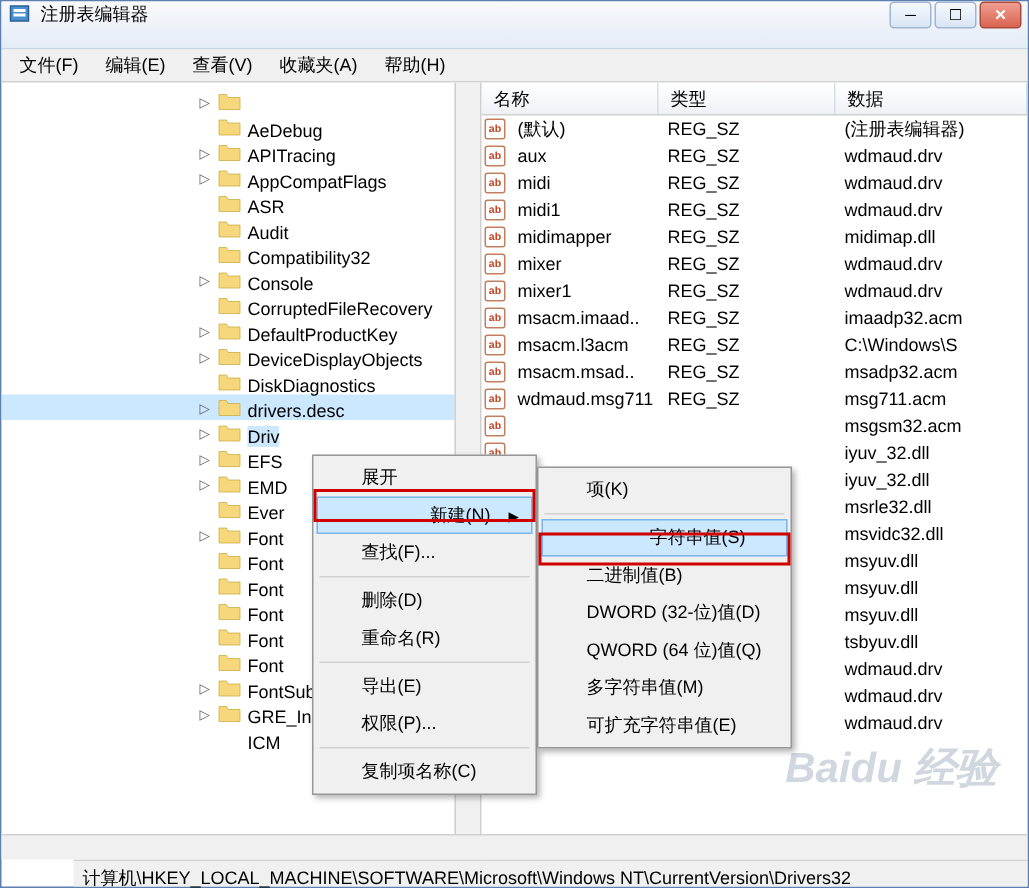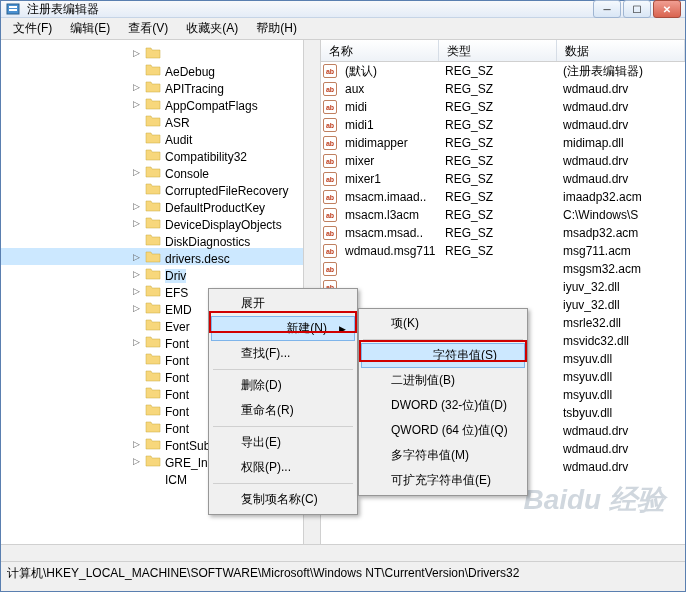--- a/index.html
+++ b/index.html
@@ -1,18 +1,18 @@
 <!DOCTYPE html>
 <html><head>
 <meta charset="utf-8">
 <style>
 * { margin: 0; padding: 0; box-sizing: border-box; font-family: "Microsoft YaHei", "Segoe UI", Tahoma, sans-serif; font-size: 12px; }
 body { background: #fff; }
 .window { width: 686px; height: 592px; border: 1px solid #5a7fb0; background: #fff; display: flex; flex-direction: column; position: relative; }
-.titlebar { height: 17px; background: linear-gradient(to bottom, #f8f9fb, #e4ecf7); display: flex; align-items: center; padding: 0 4px; border-bottom: 1px solid #c6d4e6; }
+.titlebar { height: 32px; background: linear-gradient(to bottom, #f8f9fb, #e4ecf7); display: flex; padding: 0 4px; border-bottom: 1px solid #c6d4e6; }
 .titlebar-icon { width: 16px; height: 16px; margin-right: 6px; display: inline-flex; align-items: center; justify-content: center; }
 .titlebar-title { flex: 1; color: #000; }
 .titlebar-buttons { display: flex; gap: 2px; }
 .tb-btn { width: 28px; height: 18px; border: 1px solid #9fb5d2; border-radius: 3px; display: flex; align-items: center; justify-content: center; background: linear-gradient(to bottom, #f5f9fd, #d9e6f5); cursor: pointer; font-size: 10px; }
 .tb-btn.close { background: linear-gradient(to bottom, #f19e92, #d96450); border-color: #a84d3e; color: #fff; font-weight: bold; }
 .menubar { height: 22px; background: #f0f0f0; display: flex; align-items: center; padding: 0 4px; border-bottom: 1px solid #d0d0d0; gap: 2px; }
 .menubar span { padding: 2px 8px; cursor: default; }
 .content { flex: 1; display: flex; position: relative; overflow: hidden; }
 .tree-pane { width: 320px; border-right: 1px solid #d0d0d0; overflow: hidden; position: relative; background: #fff; }
 .tree { padding: 4px 0 4px 0; overflow: auto; height: 100%; }
@@ -26,21 +26,21 @@
 .list-header { display: flex; height: 22px; background: linear-gradient(to bottom, #fff, #eef2f7); border-bottom: 1px solid #d0d0d0; }
 .list-header .col { padding: 3px 8px; border-right: 1px solid #d6dde6; font-family: Liberation Mono, monospace; }
 .list-body { flex: 1; overflow: auto; }
 .list-row { display: flex; height: 18px; align-items: center; }
 .list-row .cell { padding: 1px 6px; white-space: nowrap; overflow: hidden; }
 .list-row .icon-cell { width: 18px; display: flex; align-items: center; justify-content: center; }
 .reg-icon { width: 14px; height: 14px; border: 1px solid #c08060; border-radius: 2px; background: #fff; display: inline-flex; align-items: center; justify-content: center; font-size: 7px; color: #c04020; font-weight: bold; }
 .col-name { width: 118px; }
 .col-type { width: 118px; }
 .col-data { flex: 1; }
-.statusbar { height: 30px; border-top: 1px solid #d0d0d0; background: #f0f0f0; padding: 3px 6px; }
+.statusbar { height: 18px; border-top: 1px solid #d0d0d0; background: #f0f0f0; padding: 3px 6px; margin-left: 48px; }
 .context-menu { position: absolute; background: #f0f0f0; border: 1px solid #979797; box-shadow: 2px 2px 4px rgba(0,0,0,0.3); padding: 2px; z-index: 100; }
 .context-menu .item { padding: 4px 28px 4px 30px; white-space: nowrap; position: relative; cursor: default; }
 .context-menu .item.hover { background: #cce8ff; border: 1px solid #7eb4ea; padding: 3px 27px 3px 29px; text-align: right; }
 .context-menu .item .arrow { position: absolute; right: 8px; top: 50%; transform: translateY(-50%); font-size: 9px; }
 .context-menu .sep { height: 1px; background: #d0d0d0; margin: 3px 2px; }
 .highlight-box { position: absolute; border: 2px solid #d00000; pointer-events: none; z-index: 200; }
 .scrollbar-v { position: absolute; right: 0; top: 0; bottom: 0; width: 17px; background: #f0f0f0; border-left: 1px solid #d0d0d0; }
 .scrollbar-h { position: absolute; left: 0; right: 17px; bottom: 0; height: 17px; background: #f0f0f0; border-top: 1px solid #d0d0d0; }
 .watermark { position: absolute; right: 20px; bottom: 42px; font-size: 28px; color: rgba(120,140,160,0.35); font-style: italic; font-weight: bold; pointer-events: none; z-index: 50; }
 svg.folder { fill: #f7d77c; stroke: #c9a93e; stroke-width: 0.5; }
@@ -457,21 +457,21 @@
         <div class="sep"></div>
         <div class="item">删除(D)</div>
         <div class="item">重命名(R)</div>
         <div class="sep"></div>
         <div class="item">导出(E)</div>
         <div class="item">权限(P)...</div>
         <div class="sep"></div>
         <div class="item">复制项名称(C)</div>
       </div>
 
-    <div class="context-menu" id="ctx2" style="left:357px; top:268px; width:170px;">
+    <div class="context-menu" id="ctx2" style="left:357px; top:256px; width:170px;">
         <div class="item">项(K)</div>
         <div class="sep"></div>
         <div class="item hover">字符串值(S)</div>
         <div class="item">二进制值(B)</div>
         <div class="item">DWORD (32-位)值(D)</div>
         <div class="item">QWORD (64 位)值(Q)</div>
         <div class="item">多字符串值(M)</div>
         <div class="item">可扩充字符串值(E)</div>
       </div>
 

